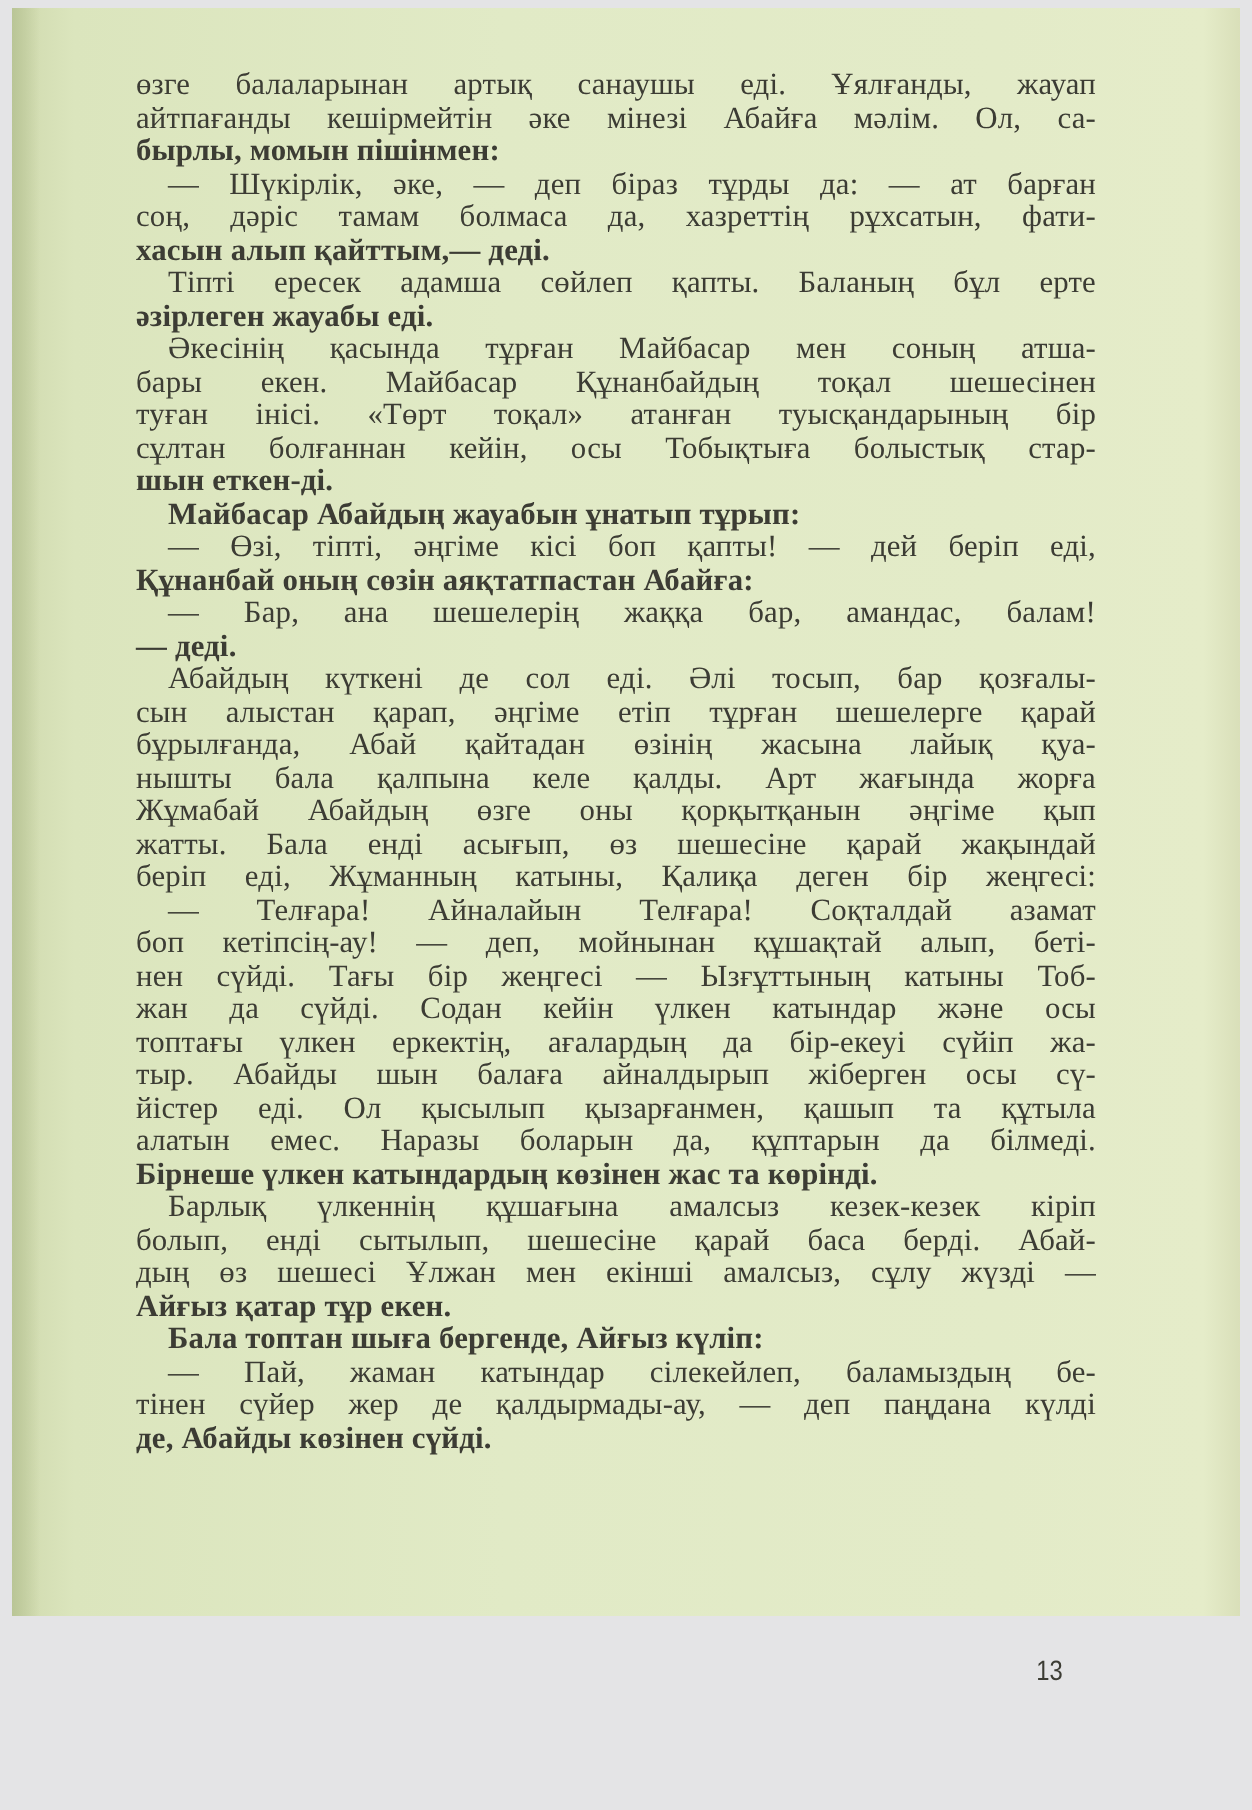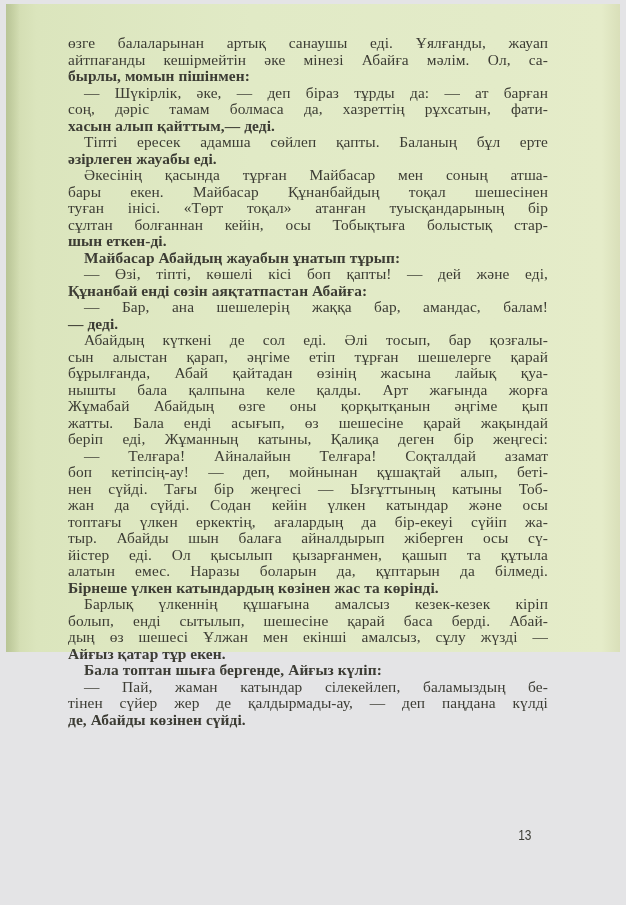--- a/index.html
+++ b/index.html
@@ -2,21 +2,21 @@
 <html><head>
   <meta charset="utf-8">
   <style>
     html, body { margin: 0; padding: 0; }
     body {
       width: 626px; height: 905px; overflow: hidden;
       background: #e4e4e6;
       position: relative;
     }
     .page {
-      position: absolute; left: 6px; top: 4px; width: 614px; height: 648px;
+      position: absolute; left: 6px; top: 4px; width: 614px; height: 804px;
       background: linear-gradient(90deg, #cfd9ad 0%, #dbe5bd 5%, #e1eac6 40%, #e3ebc8 80%, #e5ecc9 97%, #d9dfb9 100%);
     }
     .page::before {
       content: ""; position: absolute; left: 0; top: 0; bottom: 0; width: 14px;
       background: linear-gradient(90deg, #b9c596, rgba(210,220,175,0));
     }
     .text {
       position: absolute; left: 62px; top: 31px; width: 480px;
       font-family: "Liberation Serif", serif;
       font-size: 15.4px; line-height: 16.5px;
@@ -48,22 +48,22 @@
       <span class="line">соң, дәріс тамам болмаса да, хазреттің рұхсатын, фати-</span>
       <span class="line last">хасын алып қайттым,— деді.</span>
       <span class="line indent">Тіпті ересек адамша сөйлеп қапты. Баланың бұл ерте</span>
       <span class="line last">әзірлеген жауабы еді.</span>
       <span class="line indent">Әкесінің қасында тұрған Майбасар мен соның атша-</span>
       <span class="line">бары екен. Майбасар Құнанбайдың тоқал шешесінен</span>
       <span class="line">туған інісі. «Төрт тоқал» атанған туысқандарының бір</span>
       <span class="line">сұлтан болғаннан кейін, осы Тобықтыға болыстық стар-</span>
       <span class="line last">шын еткен-ді.</span>
       <span class="line indent last">Майбасар Абайдың жауабын ұнатып тұрып:</span>
-      <span class="line indent">— Өзі, тіпті, көшелі кісі боп қапты! — дей және еді,</span>
-      <span class="line last">Құнанбай енді сөзін аяқтатпастан Абайға:</span>
+      <span class="line indent">— Өзі, тіпті, әңгіме кісі боп қапты! — дей беріп еді,</span>
+      <span class="line last">Құнанбай оның сөзін аяқтатпастан Абайға:</span>
       <span class="line indent">— Бар, ана шешелерің жаққа бар, амандас, балам!</span>
       <span class="line last">— деді.</span>
       <span class="line indent">Абайдың күткені де сол еді. Әлі тосып, бар қозғалы-</span>
       <span class="line">сын алыстан қарап, әңгіме етіп тұрған шешелерге қарай</span>
       <span class="line">бұрылғанда, Абай қайтадан өзінің жасына лайық қуа-</span>
       <span class="line">нышты бала қалпына келе қалды. Арт жағында жорға</span>
       <span class="line">Жұмабай Абайдың өзге оны қорқытқанын әңгіме қып</span>
       <span class="line">жатты. Бала енді асығып, өз шешесіне қарай жақындай</span>
       <span class="line">беріп еді, Жұманның катыны, Қалиқа деген бір жеңгесі:</span>
       <span class="line indent">— Телғара! Айналайын Телғара! Соқталдай азамат</span>

